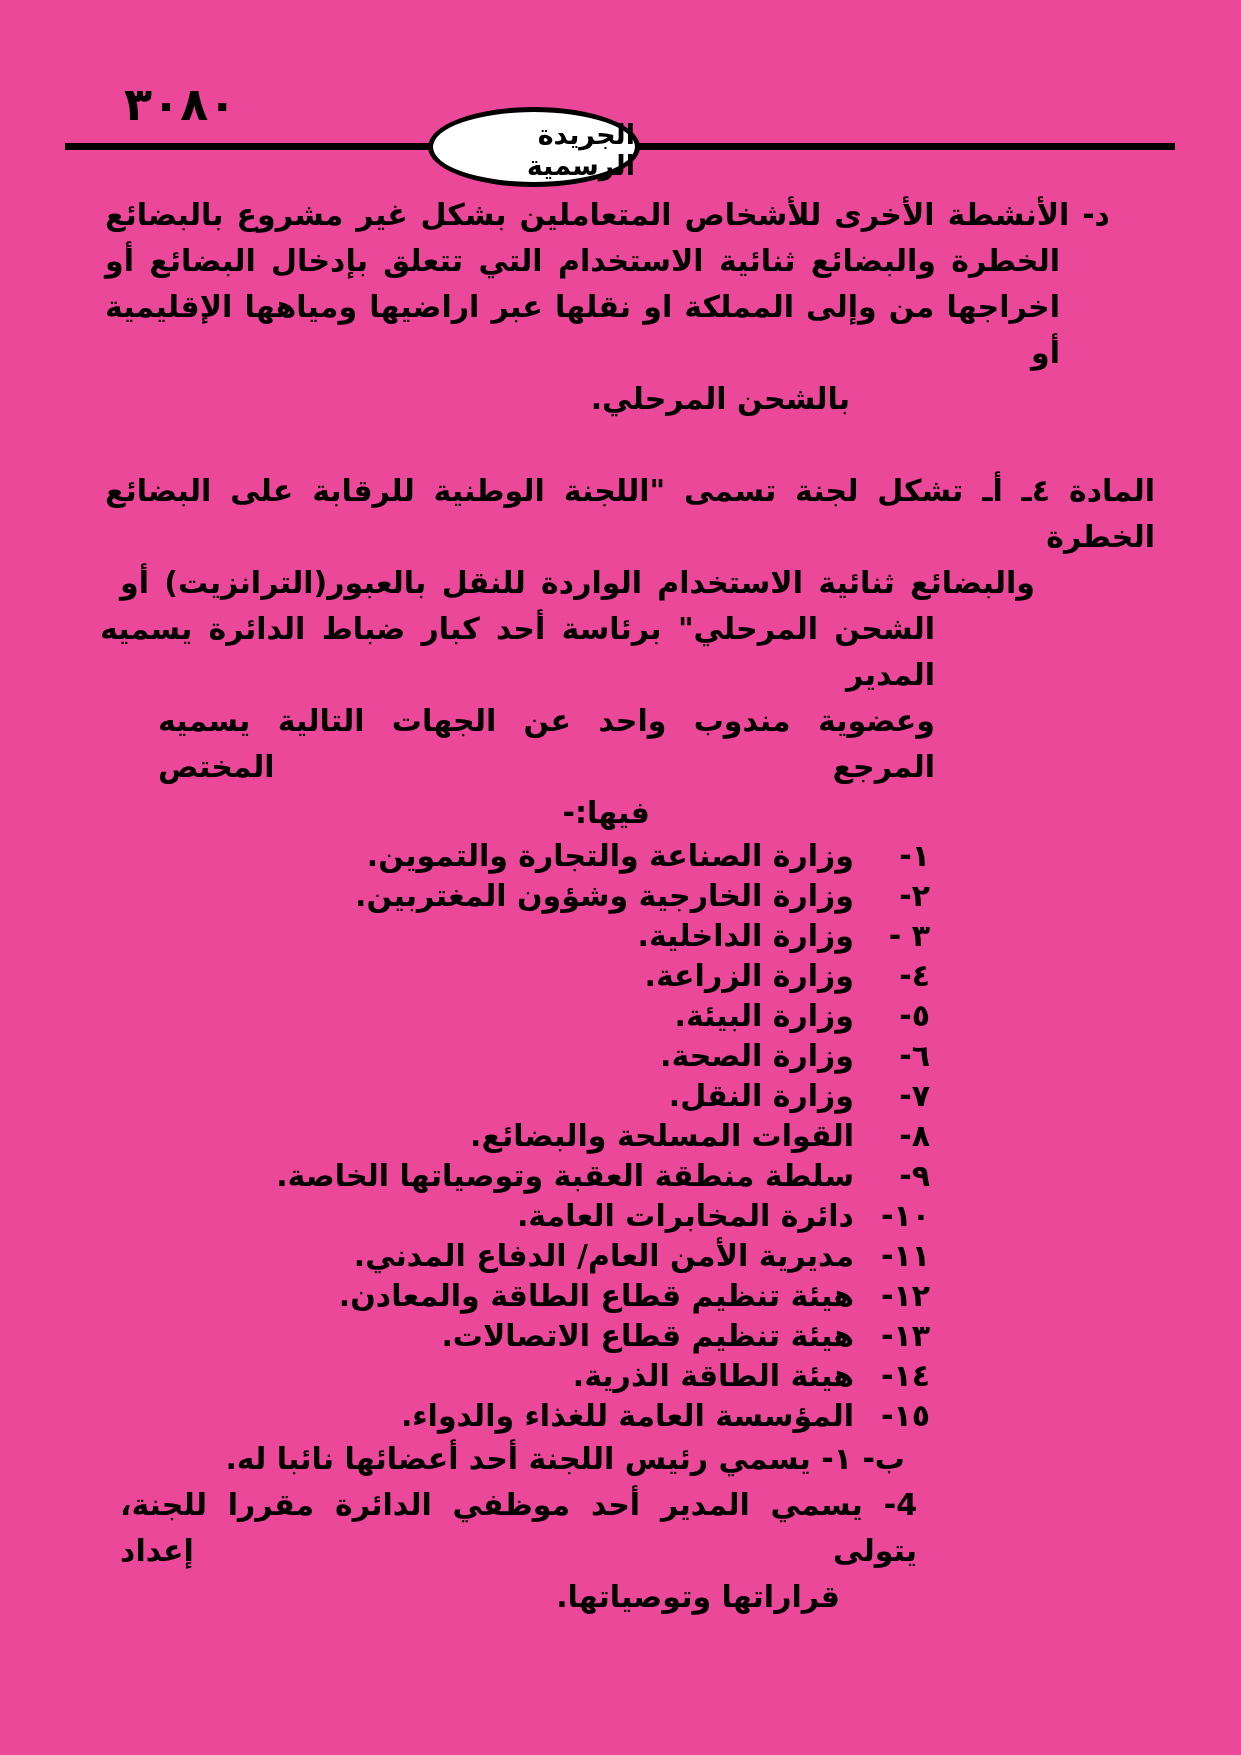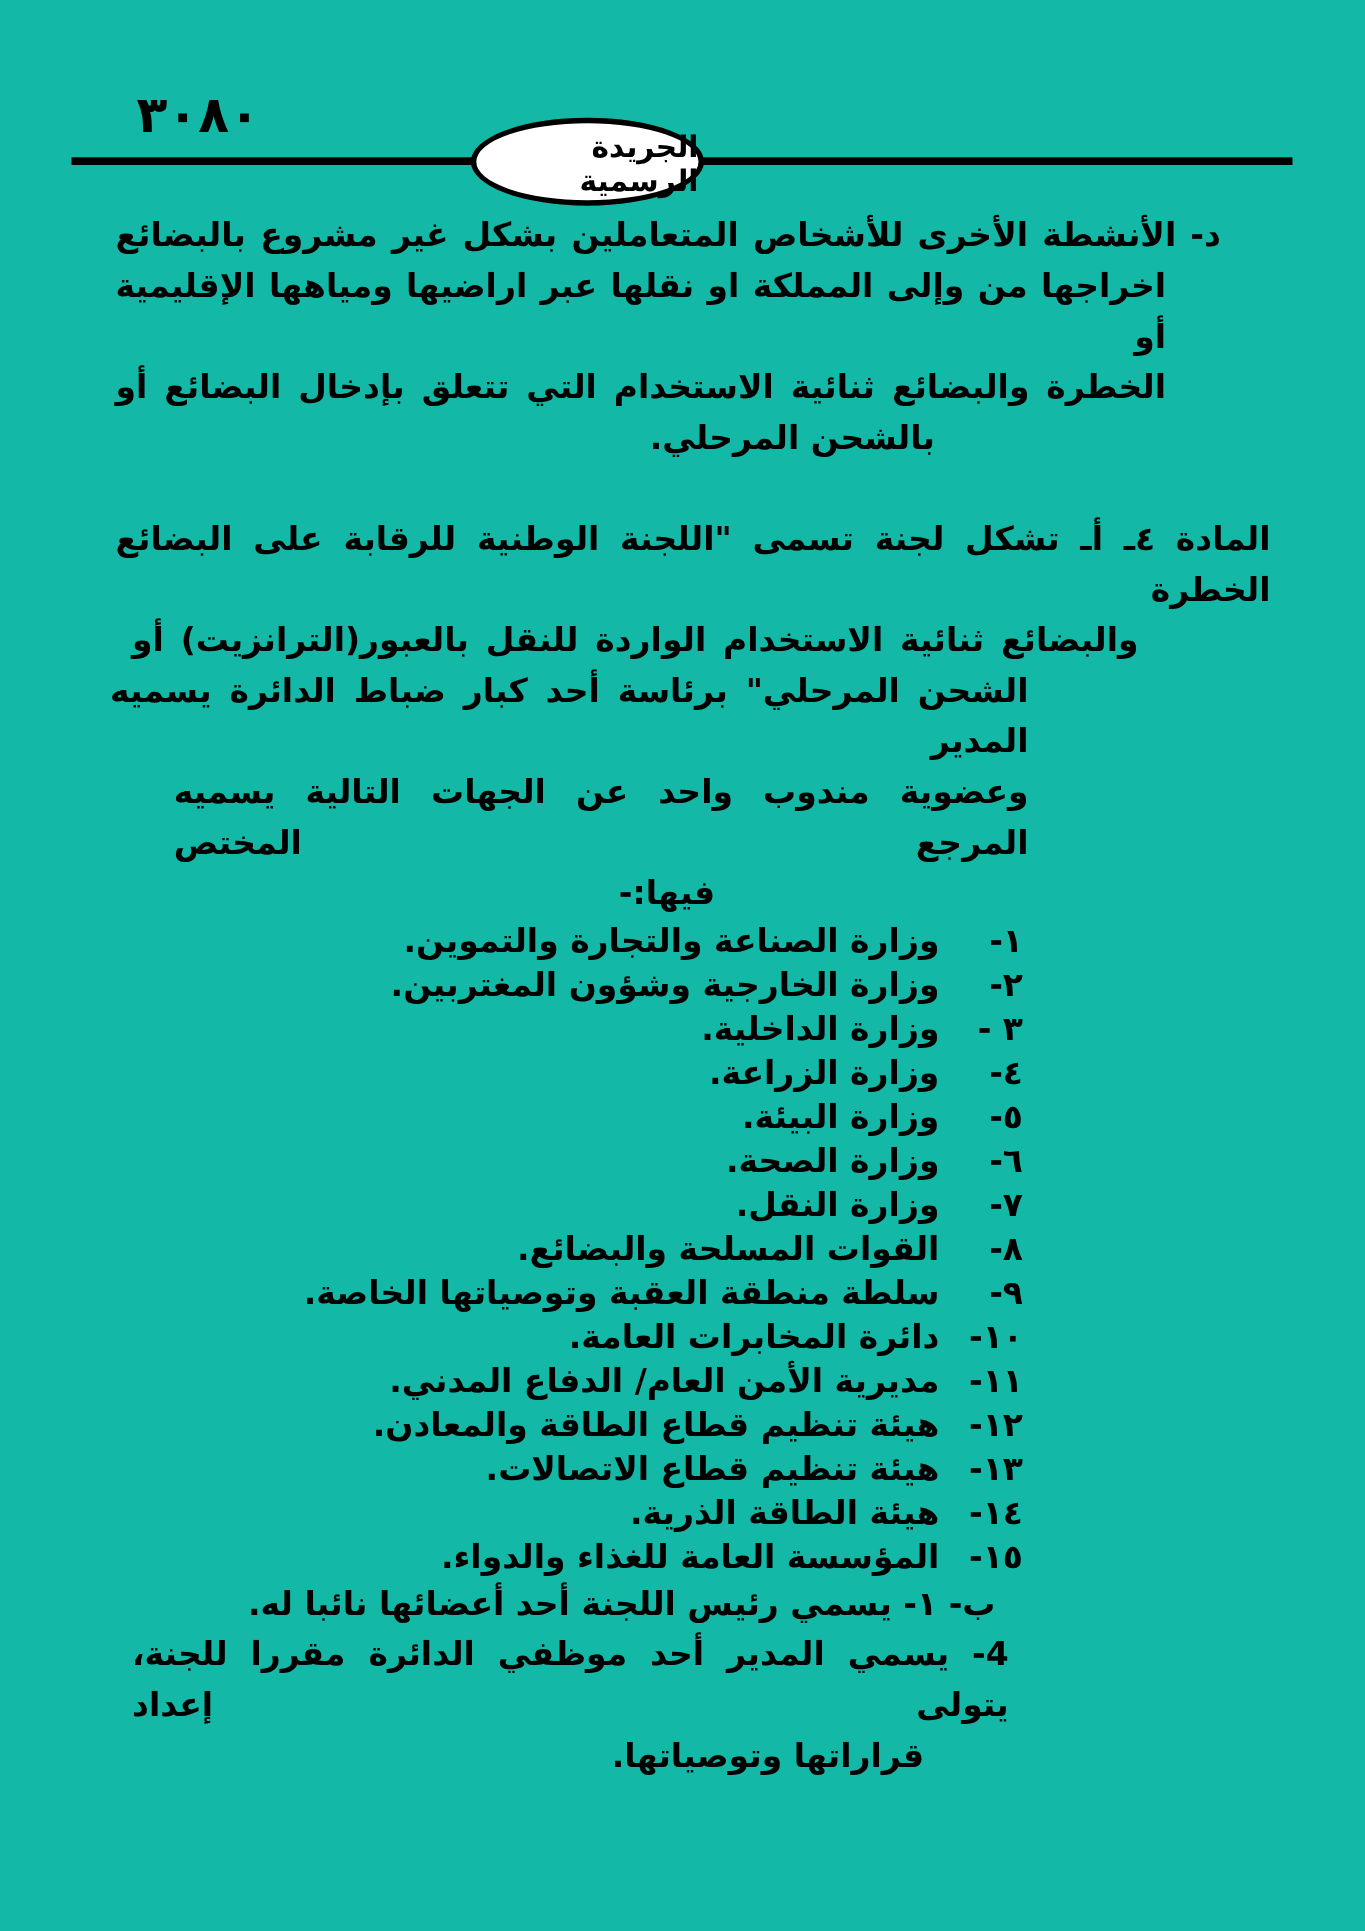--- a/index.html
+++ b/index.html
@@ -4,21 +4,21 @@
 <style>
   html, body {
     margin: 0;
     padding: 0;
     background: #ffffff;
   }
   .page {
     position: relative;
     width: 1241px;
     height: 1755px;
-    background: #14b8a6;
+    background: #ec4899;
     direction: rtl;
     overflow: hidden;
     font-family: "DejaVu Sans", sans-serif;
     font-weight: bold;
     color: #000000;
   }
   
   .page-number {
     position: absolute;
     top: 74px;
@@ -96,22 +96,22 @@
   <div class="page-number">٣٠٨٠</div>
   <div class="rule"></div>
   <div class="oval">
     <span>الجريدة الرسمية</span>
   </div>
 
   <main>
 
     <section>
       <div class="ln j" style="margin:0 45px 0 20px">د- الأنشطة الأخرى للأشخاص المتعاملين بشكل غير مشروع بالبضائع</div>
+      <div class="ln j" style="margin:0 95px 0 20px">الخطرة والبضائع ثنائية الاستخدام التي تتعلق بإدخال البضائع أو</div>
       <div class="ln j" style="margin:0 95px 0 20px">اخراجها من وإلى المملكة او نقلها عبر اراضيها ومياهها الإقليمية أو</div>
-      <div class="ln j" style="margin:0 95px 0 20px">الخطرة والبضائع ثنائية الاستخدام التي تتعلق بإدخال البضائع أو</div>
       <div class="ln r" style="margin:0 305px 0 0">بالشحن المرحلي.</div>
     </section>
 
     <section class="article">
       <div class="ln j" style="margin:0 0 0 20px">المادة ٤ـ أـ  تشكل لجنة تسمى "اللجنة الوطنية للرقابة على البضائع الخطرة</div>
       <div class="ln j" style="margin:0 120px 0 35px">والبضائع ثنائية الاستخدام الواردة للنقل بالعبور(الترانزيت) أو</div>
       <div class="ln j" style="margin:0 220px 0 15px">الشحن المرحلي" برئاسة أحد كبار ضباط الدائرة يسميه المدير</div>
       <div class="ln j" style="margin:0 220px 0 73px">وعضوية مندوب واحد عن الجهات التالية يسميه المرجع المختص</div>
       <div class="ln r" style="margin:0 505px 0 0">فيها:-</div>
     </section>

